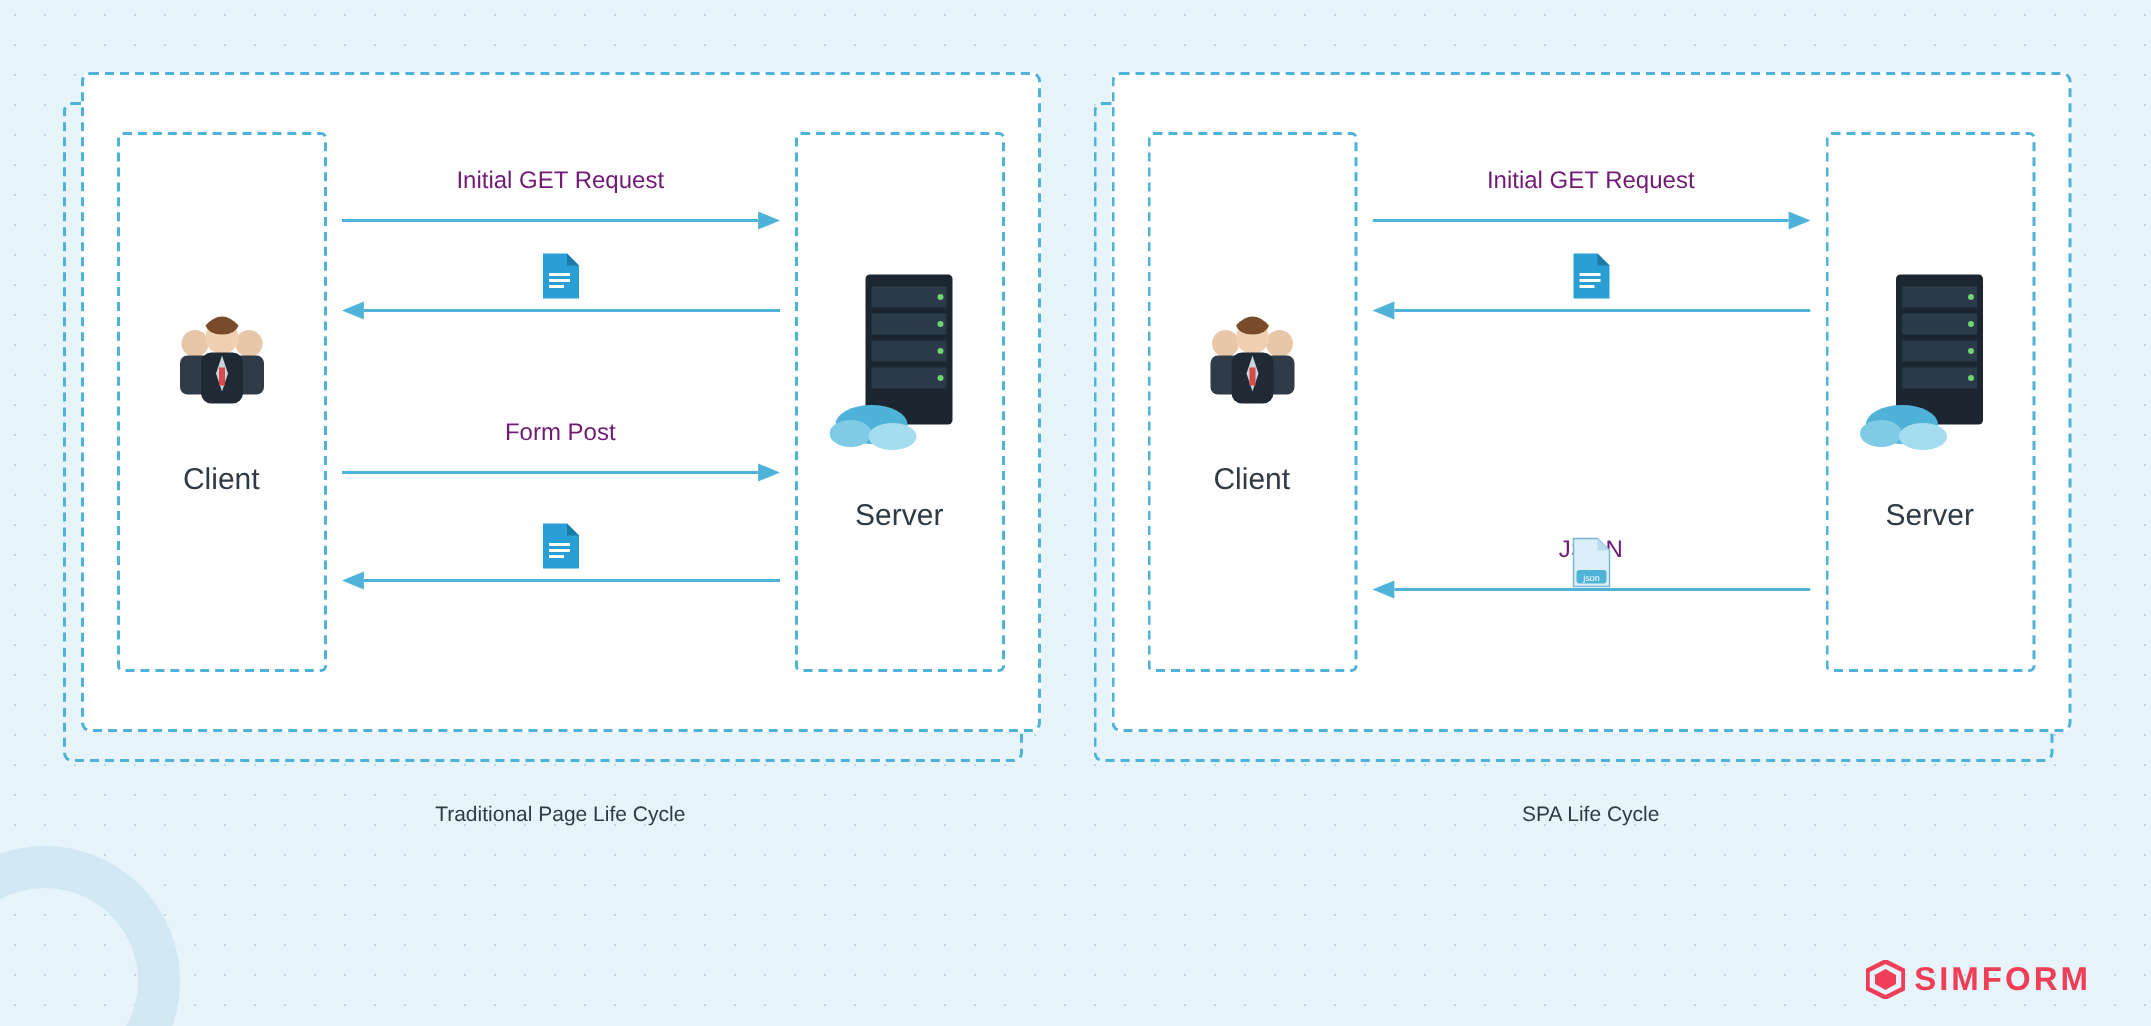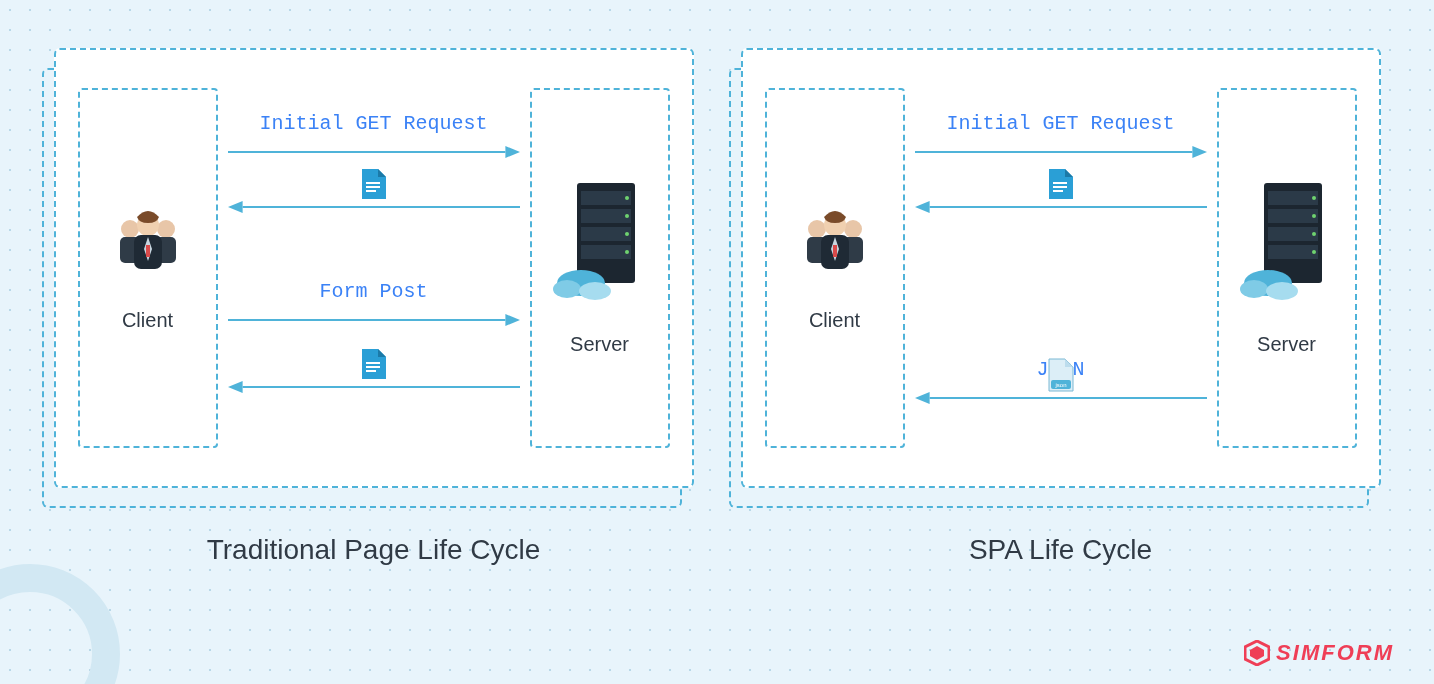--- a/index.html
+++ b/index.html
@@ -36,30 +36,30 @@
   }
   .node {
     width: 140px; height: 360px;
     border: 2px dashed #4fb3d9; border-radius: 4px;
     display: flex; flex-direction: column; align-items: center; justify-content: center;
     gap: 32px;
   }
   .node-label { font-size: 20px; color: #303a45; }
   .flow { flex: 1; height: 360px; position: relative; }
   .arrow-row { position: absolute; left: 10px; right: 10px; display: flex; flex-direction: column; align-items: center; }
-  .arrow-label { font-size: 20px; color: #3b82f6; margin-bottom: 6px; font-family: Liberation Mono, monospace; }
+  .arrow-label { font-size: 16px; color: #701a75; margin-bottom: 6px; }
   .arrow-svg { width: 100%; height: 22px; }
   .arrow-line { stroke: #4fb3d9; stroke-width: 2; }
   .arrow-head { fill: #4fb3d9; }
   .payload { position: absolute; top: -28px; left: 50%; transform: translateX(-50%); }
-  .caption { text-align: center; font-size: 28px; color: #303a45; margin-top: 46px; }
+  .caption { text-align: center; font-size: 14px; color: #303a45; margin-top: 46px; }
   .logo {
     position: absolute; right: 40px; bottom: 18px;
     display: flex; align-items: center; gap: 6px;
-    color: #ef3e56; font-weight: 800; letter-spacing: 2px; font-size: 22px; font-style: italic;
+    color: #ef3e56; font-weight: 800; letter-spacing: 2px; font-size: 22px;
   }
   .doc-icon { width: 26px; height: 32px; }
 </style>
 </head>
 <body>
 
 <div class="arc"></div>
 
 <div class="canvas">
 

